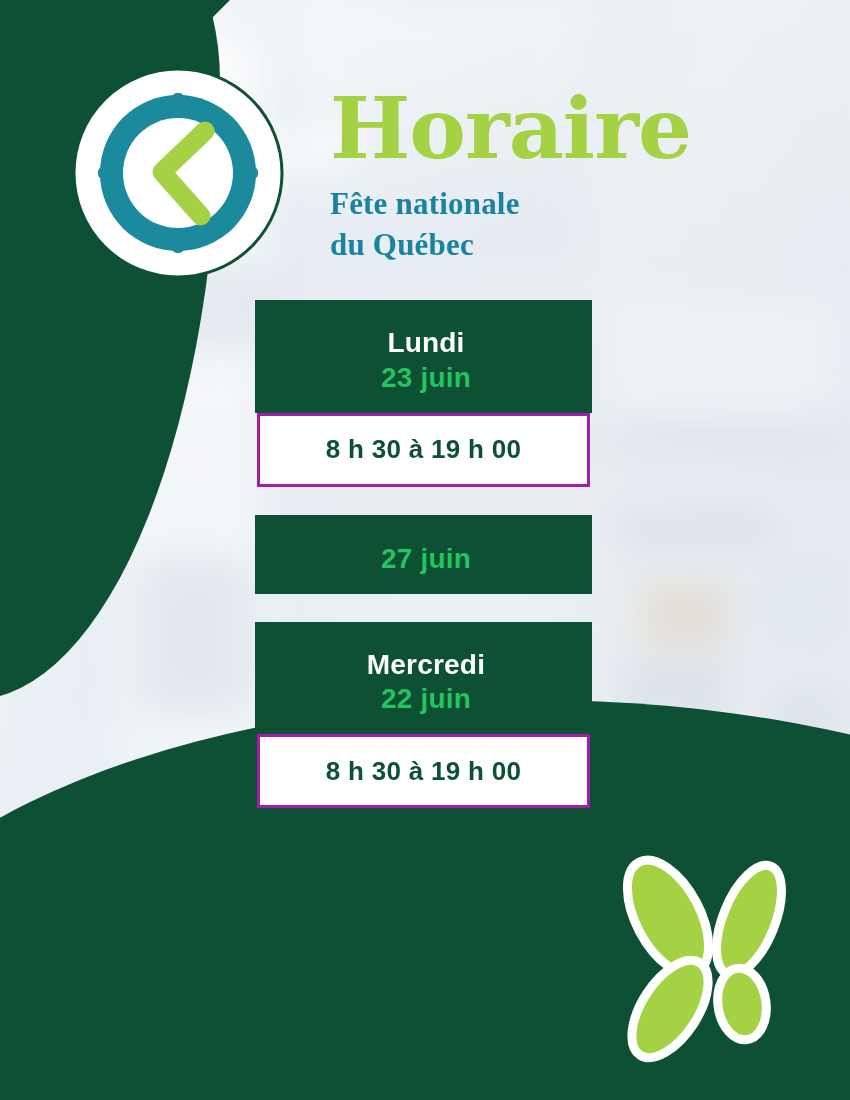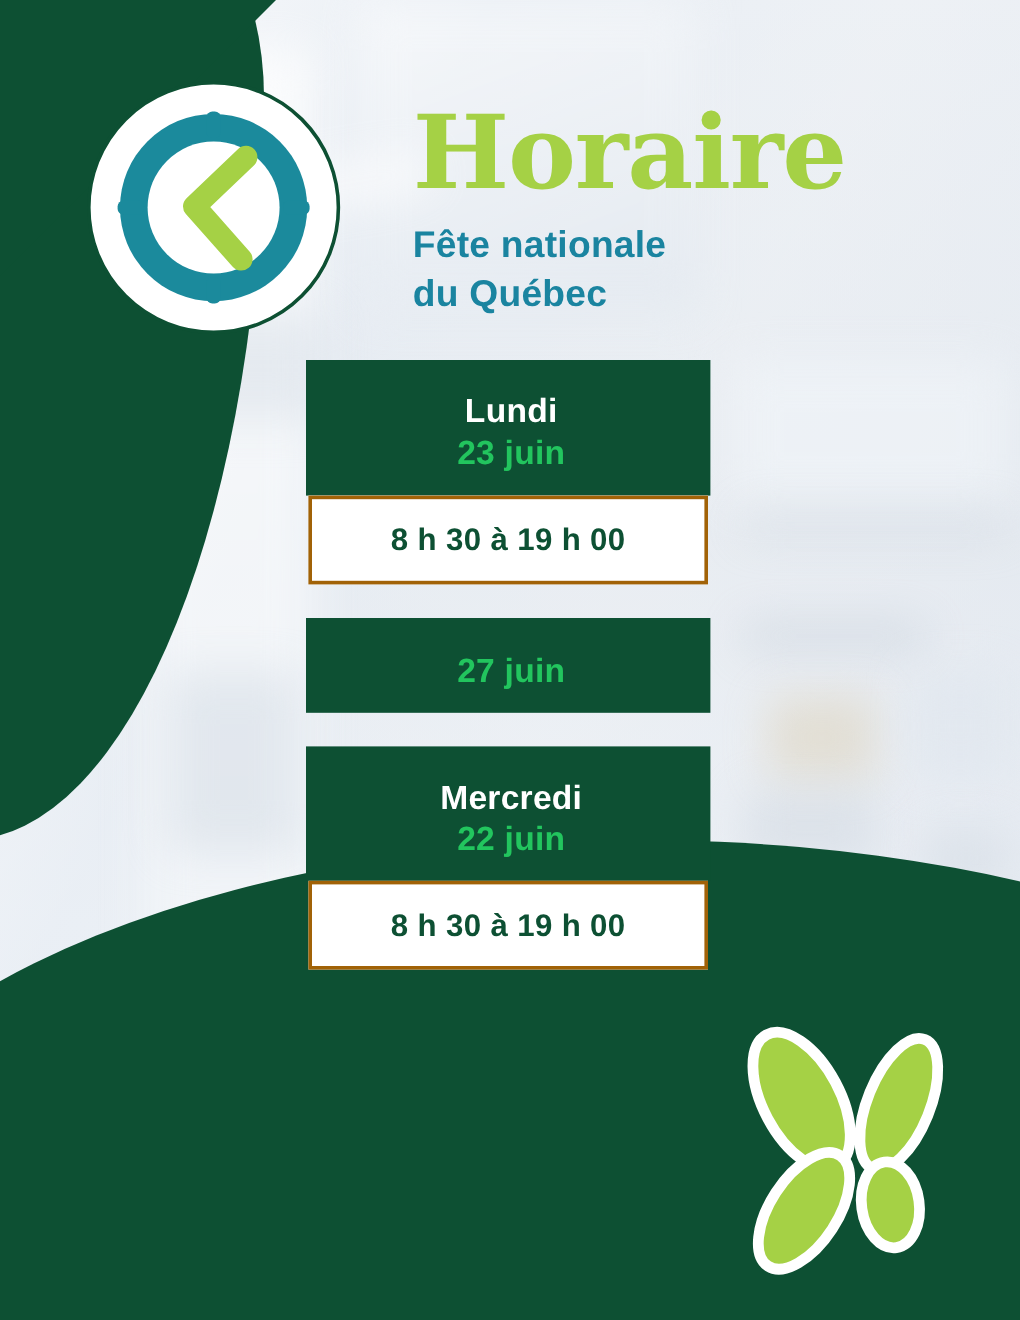--- a/index.html
+++ b/index.html
@@ -84,33 +84,32 @@
     width: 212px;
     height: 212px;
   }
 
   
   .heading {
     position: absolute;
     left: 330px;
     top: 88px;
     width: 420px;
-    margin-left: 14px;
   }
   .title {
     font-family: "DejaVu Serif", "Liberation Serif", serif;
     font-weight: bold;
     font-size: 85px;
     line-height: 0.95;
     color: #a5d145;
     letter-spacing: -1px;
     margin: 0;
   }
   .subtitle {
-    font-family: Liberation Sans, sans-serif;
+    font-family: Liberation Serif, serif;
     font-weight: bold;
     font-size: 31px;
     line-height: 1.33;
     color: #1a84a0;
     margin: 14px 0 0 0;
     letter-spacing: 0.2px;
   }
 
   
   .cards {
@@ -136,21 +135,21 @@
   }
   .card-date {
     color: #22c55e;
     font-size: 28px;
     font-weight: bold;
     line-height: 1.25;
     letter-spacing: 0.2px;
   }
   .card-body {
     background: #ffffff;
-    border: 3px solid #a16207;
+    border: 3px solid #a21caf;
     margin: 0 2px 0 2px;
     height: 68px;
     display: flex;
     align-items: center;
     justify-content: center;
   }
   .card-hours {
     color: #0d5033;
     font-size: 26px;
     font-weight: bold;

